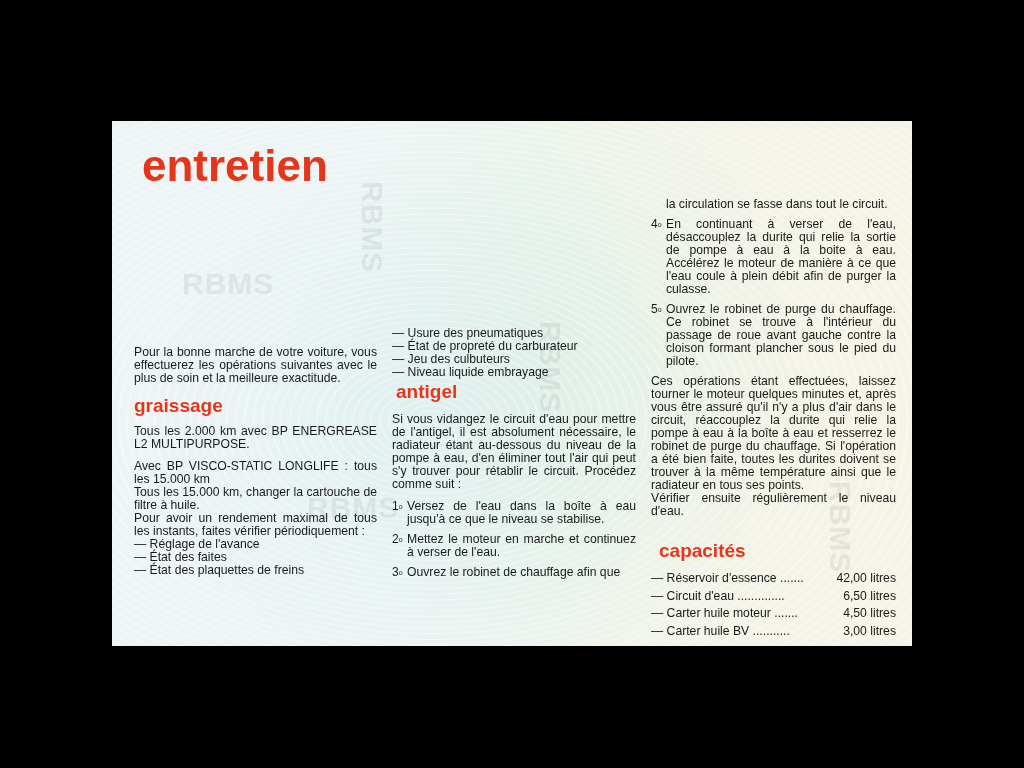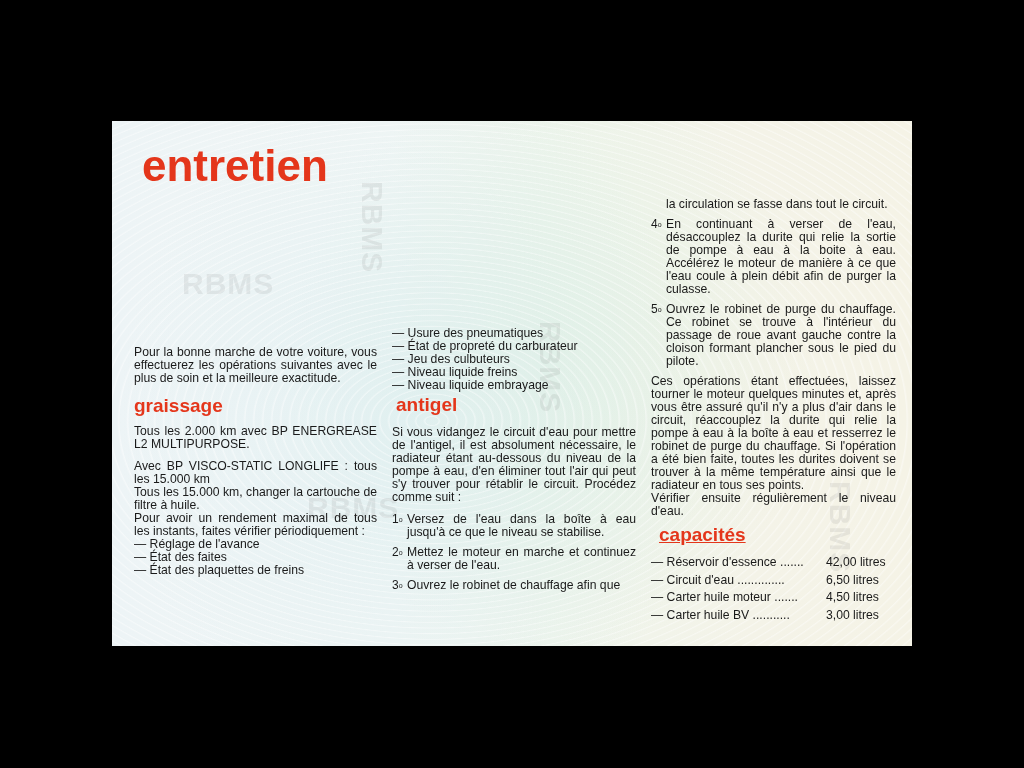--- a/index.html
+++ b/index.html
@@ -72,21 +72,21 @@
     }
     .list { list-style: none; margin: 0; padding: 0; }
     .list li { margin: 0; padding: 0; text-align: left; }
     .step { display: flex; margin: 0; }
     .step .num { width: 15px; flex: none; font-size: 12px; }
     .step .num sup { font-size: 7px; vertical-align: top; }
     .step .txt { flex: 1; text-align: justify; }
     .cap-table { width: 100%; border-collapse: collapse; font-size: 12.2px; }
     .cap-table td { padding: 0; height: 17.5px; }
     .cap-table td.lbl { white-space: nowrap; }
-    .cap-table td.val { white-space: nowrap; width: 70px; }
+    .cap-table td.val { text-align: right; white-space: nowrap; width: 70px; }
   </style>
 </head>
 <body>
 
 <div class="page">
 
   <div class="watermark wm1">RBMS</div>
   <div class="watermark wm2">RBMS</div>
   <div class="watermark wm3">RBMS</div>
   <div class="watermark wm4">RBMS</div>
@@ -106,21 +106,20 @@
       <li>— État des faites</li>
       <li>— État des plaquettes de freins</li>
     </ul>
   </div>
 
   <div class="col col2">
     <ul class="list">
       <li>— Usure des pneumatiques</li>
       <li>— État de propreté du carburateur</li>
       <li>— Jeu des culbuteurs</li>
-      <li>— Niveau liquide freins</li>
       <li>— Niveau liquide embrayage</li>
     </ul>
     <h2 class="h2" style="margin-top:2px;margin-left:4px;">antigel</h2>
     <p style="margin-top:10px;">Si vous vidangez le circuit d'eau pour mettre de l'antigel, il est absolument nécessaire, le radiateur étant au-dessous du niveau de la pompe à eau, d'en éliminer tout l'air qui peut s'y trouver pour rétablir le circuit. Procédez comme suit :</p>
     <div class="step" style="margin-top:9px;">
       <span class="num"><span>1</span><sup>o</sup></span>
       <span class="txt">Versez de l'eau dans la boîte à eau jusqu'à ce que le niveau se stabilise.</span>
     </div>
     <div class="step" style="margin-top:7px;">
       <span class="num"><span>2</span><sup>o</sup></span>
@@ -140,21 +139,21 @@
     <div class="step" style="margin-top:7px;">
       <span class="num"><span>4</span><sup>o</sup></span>
       <span class="txt">En continuant à verser de l'eau, désaccouplez la durite qui relie la sortie de pompe à eau à la boite à eau. Accélérez le moteur de manière à ce que l'eau coule à plein débit afin de purger la culasse.</span>
     </div>
     <div class="step" style="margin-top:7px;">
       <span class="num"><span>5</span><sup>o</sup></span>
       <span class="txt">Ouvrez le robinet de purge du chauffage. Ce robinet se trouve à l'intérieur du passage de roue avant gauche contre la cloison formant plancher sous le pied du pilote.</span>
     </div>
     <p style="margin-top:7px;">Ces opérations étant effectuées, laissez tourner le moteur quelques minutes et, après vous être assuré qu'il n'y a plus d'air dans le circuit, réaccouplez la durite qui relie la pompe à eau à la boîte à eau et resserrez le robinet de purge du chauffage. Si l'opération a été bien faite, toutes les durites doivent se trouver à la même température ainsi que le radiateur en tous ses points.</p>
     <p>Vérifier ensuite régulièrement le niveau d'eau.</p>
-    <h2 class="h2" style="margin-top:6px;margin-left:8px;text-decoration:underline;">capacités</h2>
+    <h2 class="h2" style="margin-top:22px;margin-left:8px;">capacités</h2>
     <table class="cap-table" style="margin-top:8px;">
       <tbody>
           <tr>
         <td class="lbl">— Réservoir d'essence .......</td>
         <td class="val">42,00 litres</td>
       </tr>
       <tr>
         <td class="lbl">— Circuit d'eau ..............</td>
         <td class="val">6,50 litres</td>
       </tr>

